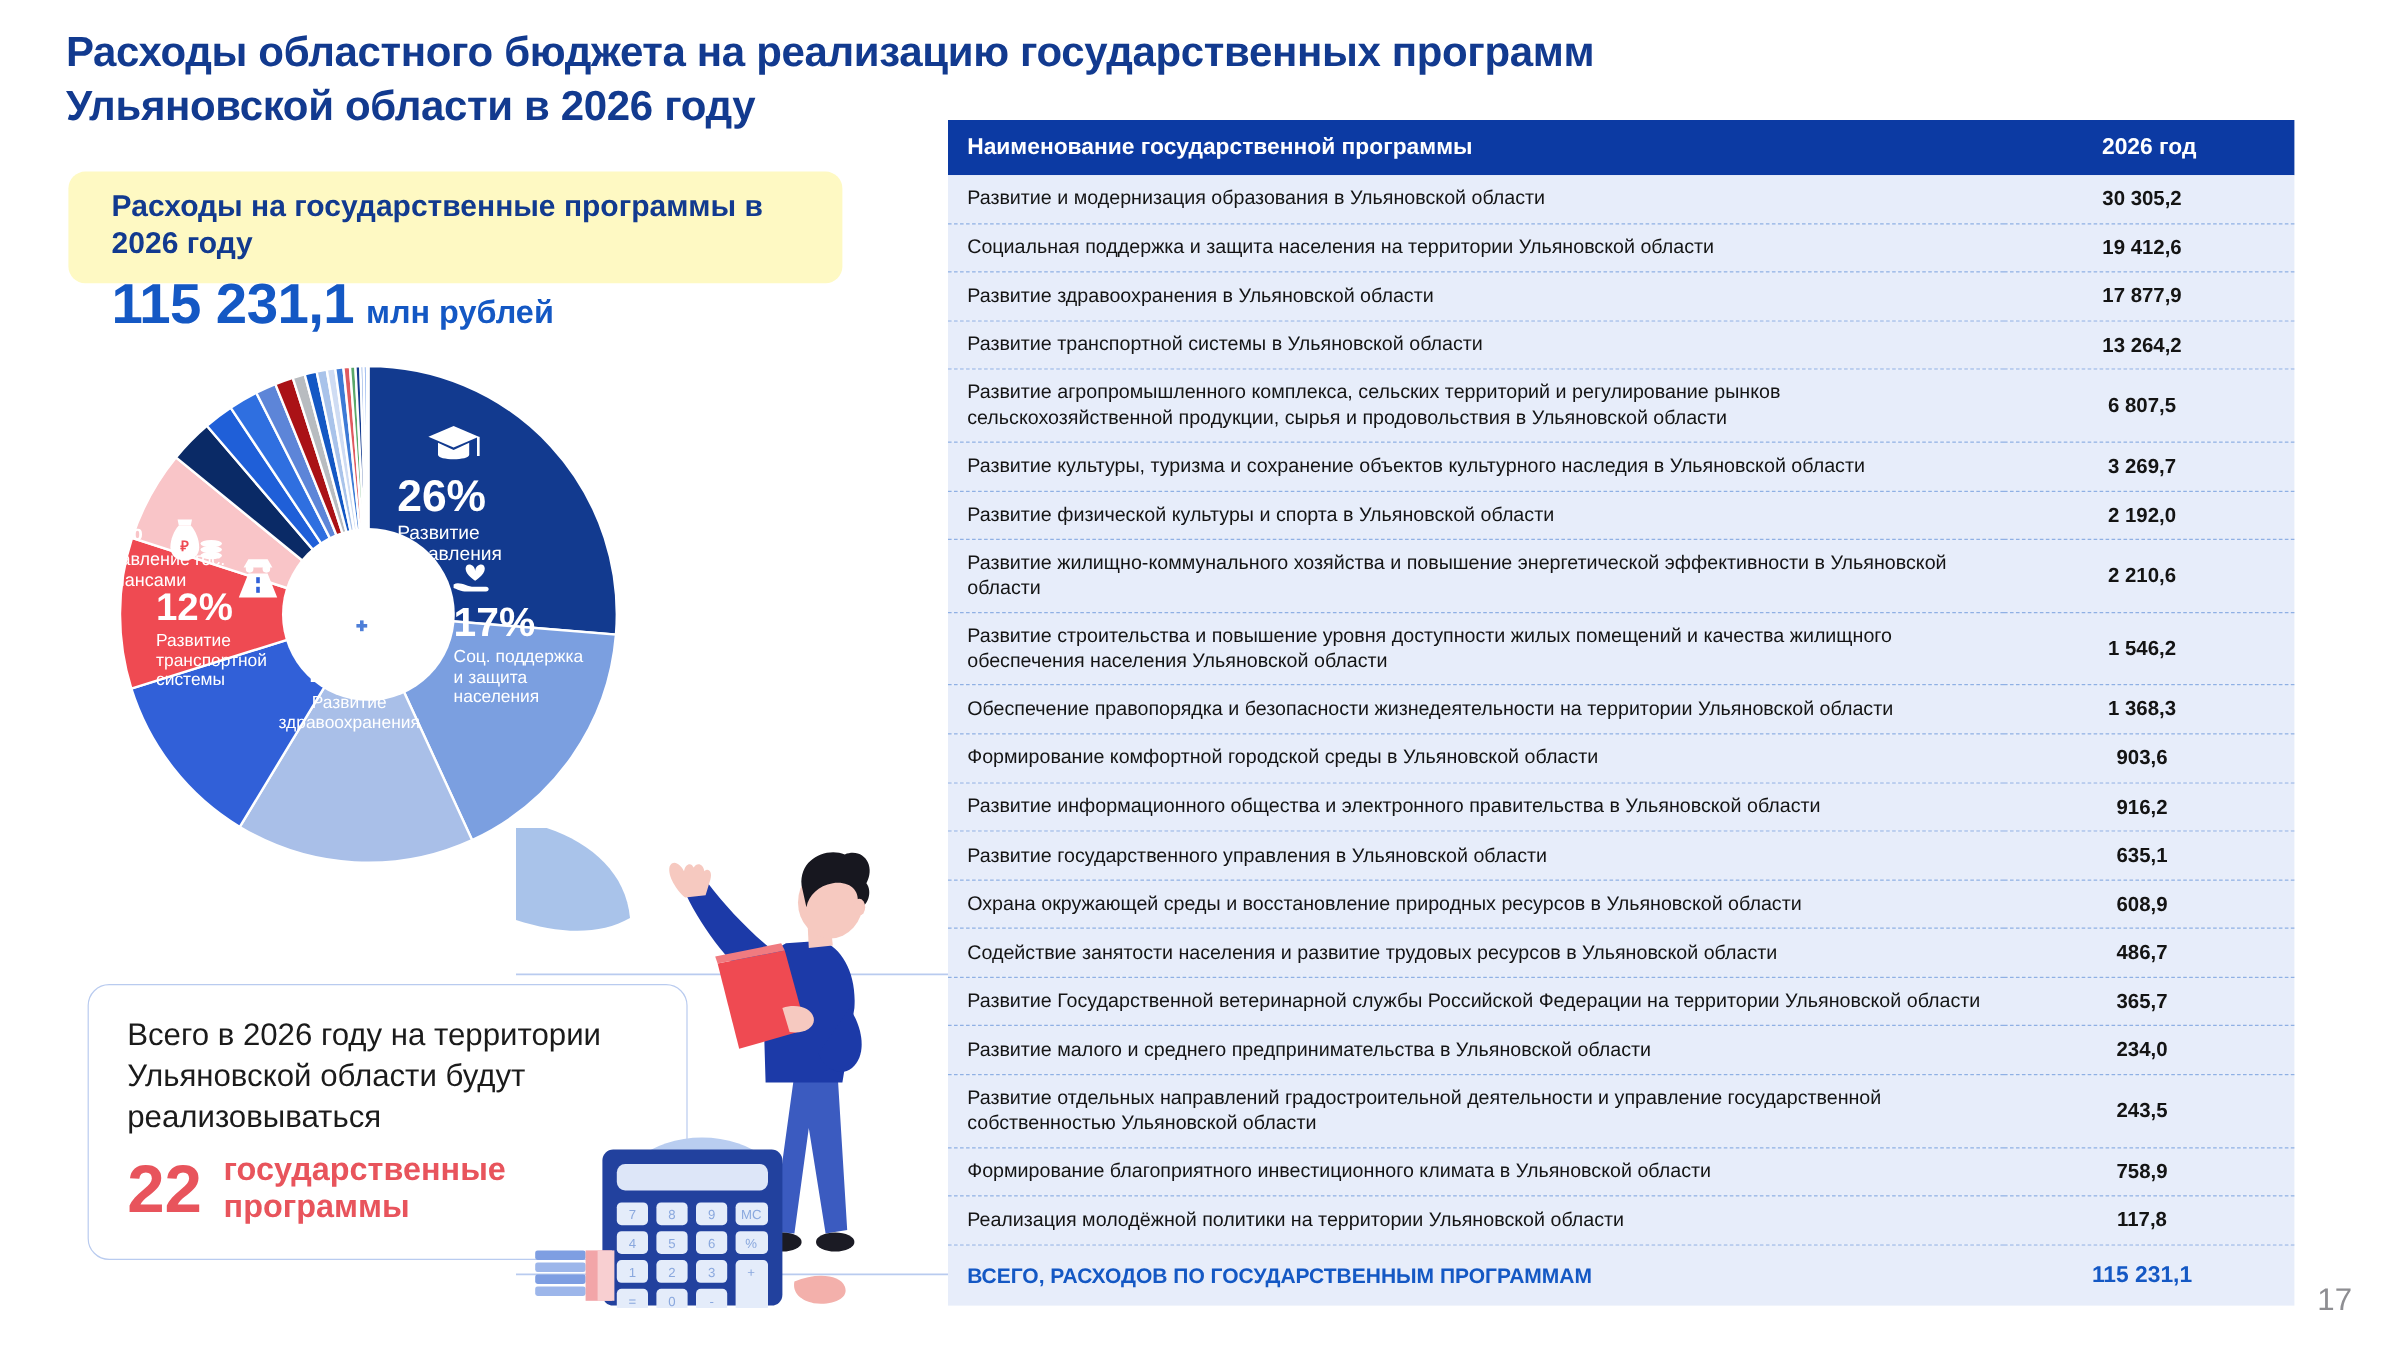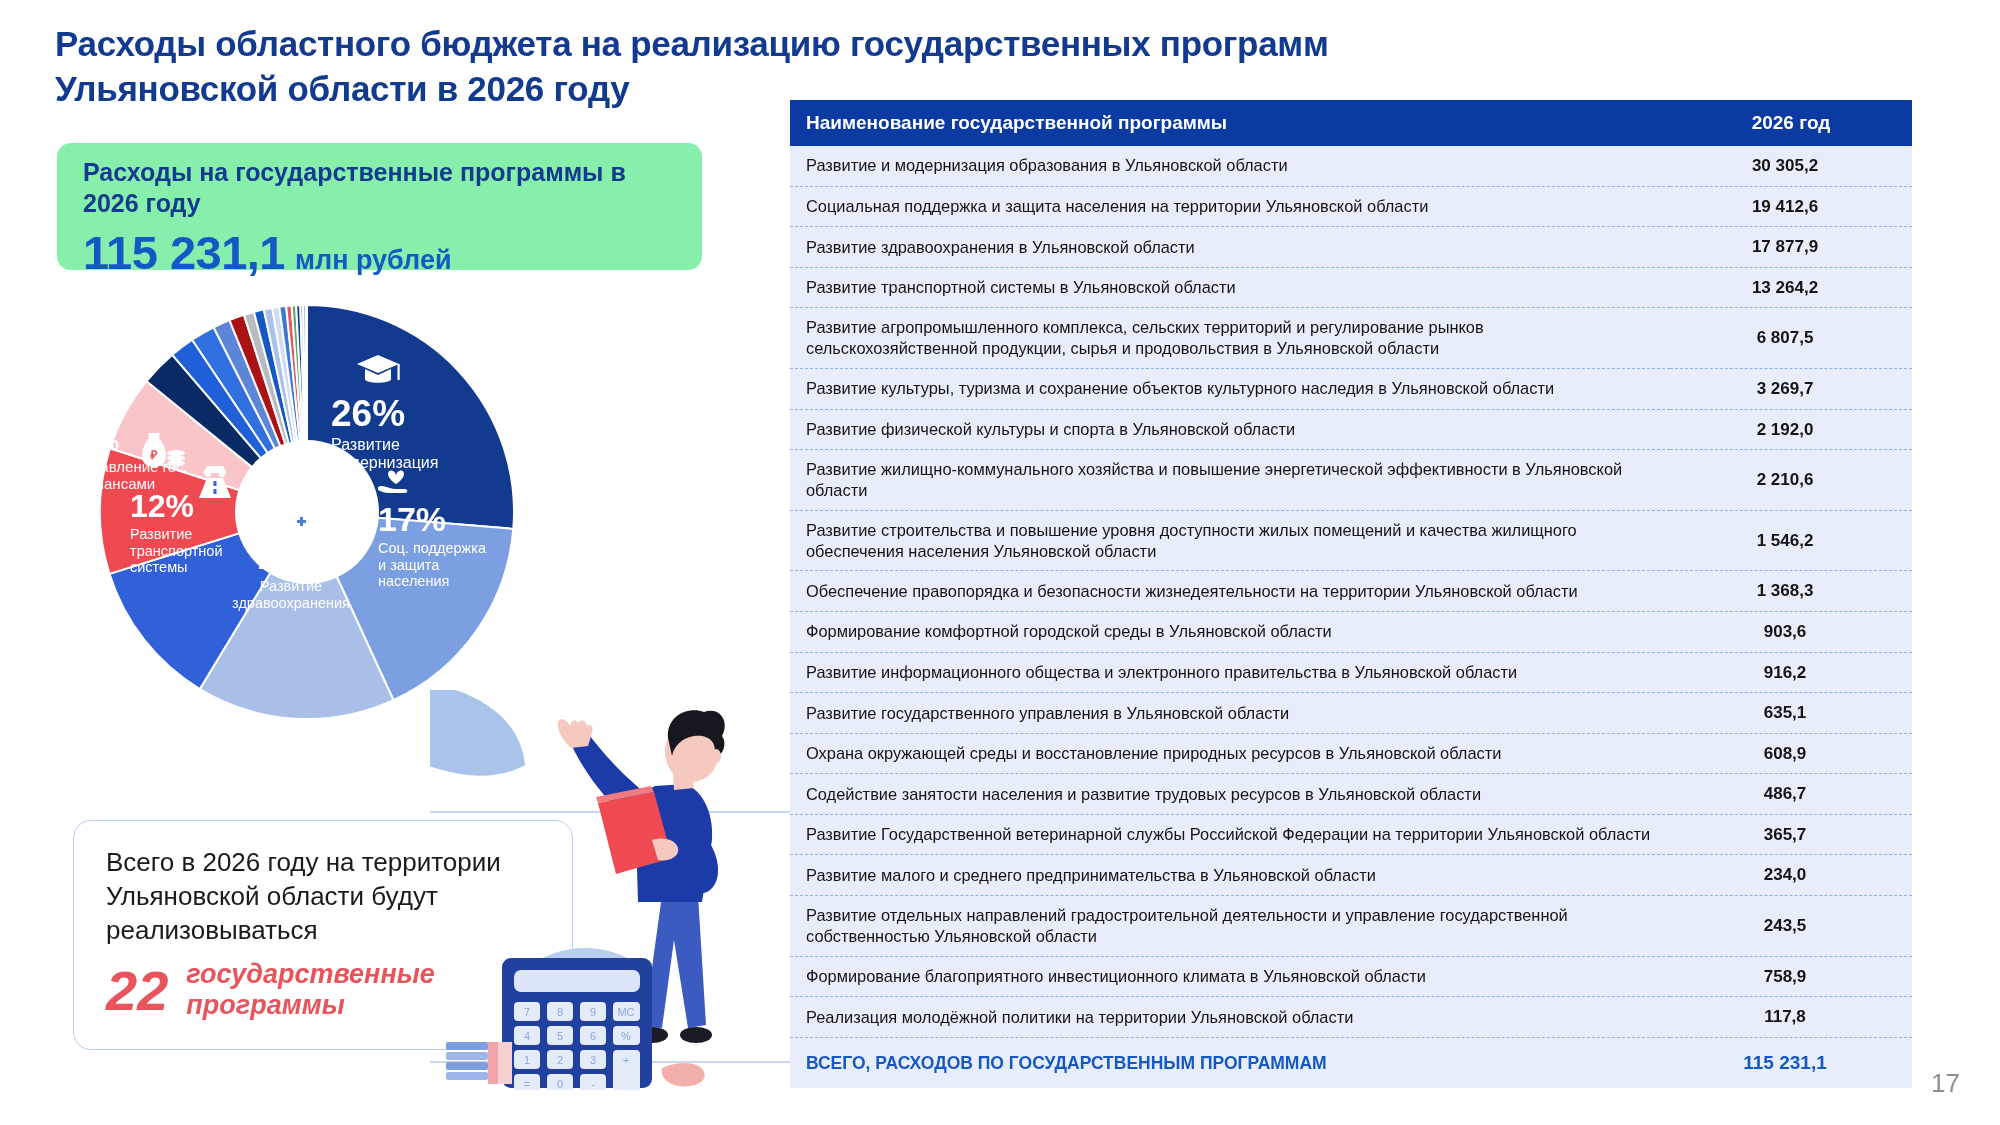--- a/index.html
+++ b/index.html
@@ -16,22 +16,22 @@
   
   .page-title{
     position:absolute; left:55px; top:22px; width:1580px;
     font-size:35px; font-weight:bold; line-height:1.28;
     color:#123a8f; letter-spacing:-0.3px;
   }
   .page-title .l2{ display:block; }
 
   
   .summary-card{
-    position:absolute; left:57px; top:143px; width:645px; height:127px;
-    background:#86efac; border-radius:14px; padding:14px 26px 0 26px;
+    position:absolute; left:57px; top:143px; width:645px; height:93px;
+    background:#fef9c3; border-radius:14px; padding:14px 26px 0 36px;
   }
   .summary-card .label{
     font-size:25px; font-weight:bold; color:#123a8f; line-height:1.22;
   }
   .summary-card .amount-row{ margin-top:7px; white-space:nowrap; }
   .summary-card .amount{
     font-size:47px; font-weight:bold; color:#1458c4; letter-spacing:-0.5px;text-align:right;
   }
   .summary-card .unit{
     font-size:27px; font-weight:bold; color:#1458c4; margin-left:10px;
@@ -67,21 +67,21 @@
 
   
   .note-card{
     position:absolute; left:73px; top:820px; width:500px; height:230px;
     border:1.6px solid #b9cbef; border-radius:18px; background:transparent;
     padding:24px 30px 0 32px;
   }
   .note-card .txt{
     font-size:26px; color:#1b1b1b; line-height:1.31;
   }
-  .note-row{ display:flex; align-items:center; margin-top:12px;font-style:italic; }
+  .note-row{ display:flex; align-items:center; margin-top:12px; }
   .note-row .num{
     font-size:56px; font-weight:bold; color:#e8545c; line-height:0.95;
   }
   .note-row .big{
     font-size:27px; font-weight:bold; color:#e8545c; line-height:1.16; margin-left:18px;
   }
 
   
   .illus{ position:absolute; left:430px; top:690px; width:360px; height:400px; }
 
@@ -161,21 +161,21 @@
         <path d="M 262 212 L 251.1581067021642 5.284124098514525 A 207 207 0 0 1 255.28199812038568 5.109042124249669 Z" fill="#123a8f" stroke="#ffffff" stroke-width="2"></path>
         <path d="M 262 212 L 255.28199812038568 5.109042124249669 A 207 207 0 0 1 258.0294588038184 5.038083690236817 Z" fill="#7b9fe0" stroke="#ffffff" stroke-width="2"></path>
         <path d="M 262 212 L 258.0294588038184 5.038083690236817 A 207 207 0 0 1 260.67039447776125 5.004270215167878 Z" fill="#2f6fe0" stroke="#ffffff" stroke-width="2"></path>
         <path d="M 262 212 L 260.67039447776125 5.004270215167878 A 207 207 0 0 1 261.9999999999998 5 Z" fill="#a9bfe8" stroke="#ffffff" stroke-width="2"></path>
       </g>
     <circle cx="262" cy="212" r="72" fill="#ffffff"></circle>
   </svg>
 
   <div class="slice-label lb-education">
     <span class="pct">26%</span>
-    <span class="nm">Развитие модернизация</span>
+    <span class="nm">Развитие управления</span>
   </div>
   <div class="slice-label lb-social">
     <span class="pct">17%</span>
     <span class="nm">Соц. поддержка и защита населения</span>
   </div>
   <div class="slice-label lb-health">
     <span class="pct">16%</span>
     <span class="nm">Развитие здравоохранения</span>
   </div>
   <div class="slice-label lb-transport">

